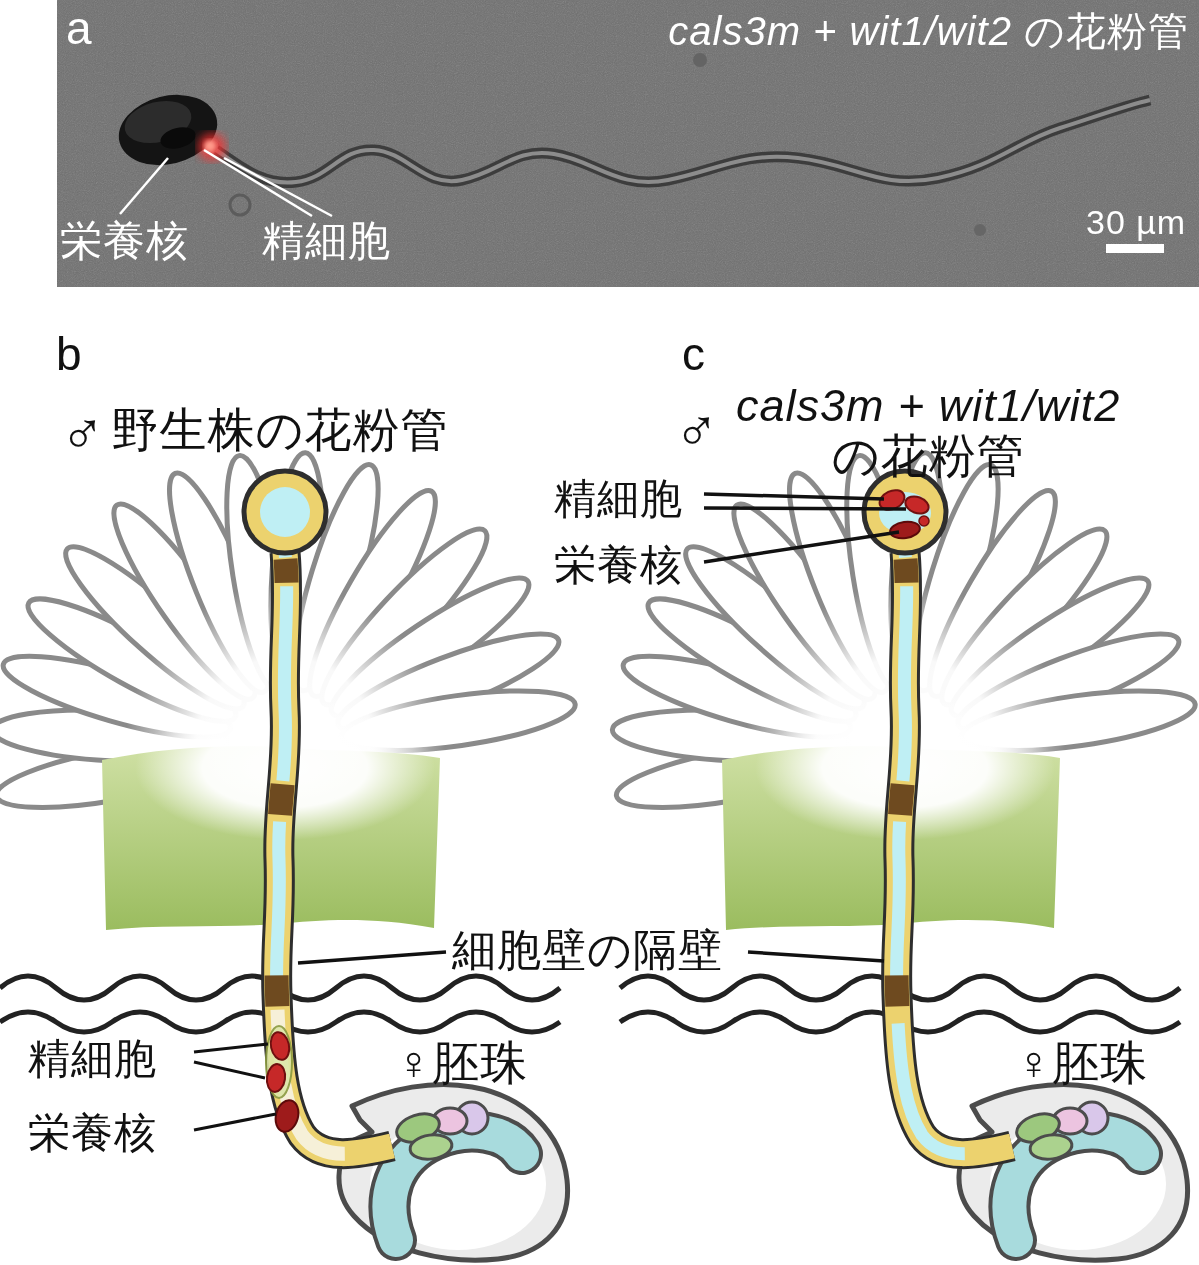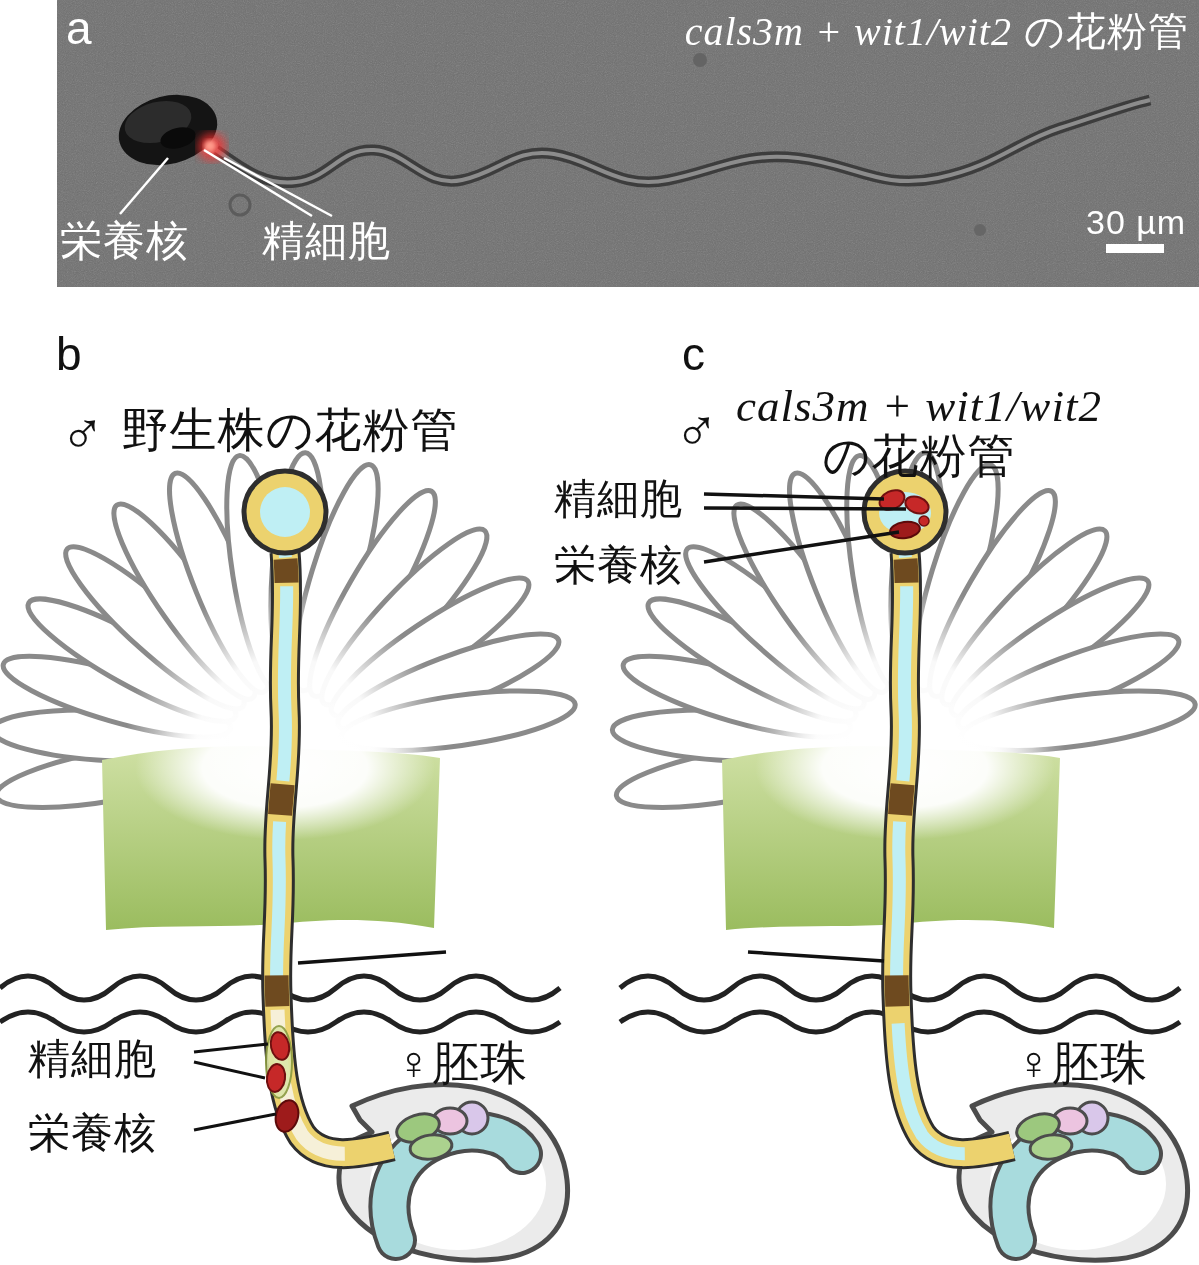--- a/index.html
+++ b/index.html
@@ -2,21 +2,21 @@
 <html><head>
 <meta charset="utf-8">
 <style>
   * { margin:0; padding:0; box-sizing:border-box; }
   html,body { width:1199px; height:1265px; background:#ffffff;
     font-family:"Liberation Sans","DejaVu Sans",sans-serif; }
   .fig { position:relative; width:1199px; height:1265px; overflow:hidden; background:#fff; }
   .art { position:absolute; left:0; top:0; }
   .txt { position:absolute; color:#111; line-height:1.08; white-space:nowrap; letter-spacing:1px; }
   .white { color:#fff; }
-  .it { font-style:italic;font-family:Liberation Serif, serif; }
+  .it { font-style:italic; }
   .title-col { text-align:center; }
 </style>
 </head>
 <body>
 
 <div class="fig">
 
 <svg class="art" width="1199" height="1265" viewBox="0 0 1199 1265" xmlns="http://www.w3.org/2000/svg" xmlns:xlink="http://www.w3.org/1999/xlink">
   <defs>
     <filter id="noise" x="0" y="0" width="100%" height="100%">
@@ -167,34 +167,35 @@
 
 <div class="txt white" style="left:66px;top:4px;font-size:46px">a</div>
 <div class="txt white" style="right:10px;top:10px;font-size:40px"><span class="it">cals3m + wit1/wit2</span><span> の花粉管</span></div>
 <div class="txt white" style="left:60px;top:218px;font-size:42px">栄養核</div>
 <div class="txt white" style="left:262px;top:218px;font-size:42px">精細胞</div>
 <div class="txt white" style="left:1086px;top:204px;font-size:34px">30 µm</div>
 
 <div class="txt" style="left:56px;top:330px;font-size:46px">b</div>
 <div class="txt" style="left:60px;top:402px">
   <span style="font-size:60px;vertical-align:-8px">♂</span>
-  <span style="font-size:47px;margin-left:10px">野生株の花粉管</span>
+  <span style="font-size:47px;">野生株の花粉管</span>
 </div>
 <div class="txt" style="left:28px;top:1036px;font-size:42px">精細胞</div>
 <div class="txt" style="left:28px;top:1110px;font-size:42px">栄養核</div>
 <div class="txt" style="left:396px;top:1038px;font-size:47px">♀胚珠</div>
 
 <div class="txt" style="left:682px;top:330px;font-size:46px">c</div>
 <div class="txt" style="left:674px;top:382px">
   <div style="display:flex;align-items:center;gap:16px">
     <span style="font-size:60px">♂</span>
     <div class="title-col">
       <div class="it" style="font-size:45px">cals3m + wit1/wit2</div>
       <div style="font-size:47px">の花粉管</div>
     </div>
   </div>
 </div>
 <div class="txt" style="left:554px;top:476px;font-size:42px">精細胞</div>
 <div class="txt" style="left:554px;top:542px;font-size:42px">栄養核</div>
 <div class="txt" style="left:1016px;top:1038px;font-size:47px">♀胚珠</div>
 
+<div class="txt" style="left:452px;top:926px;font-size:44px">細胞壁の隔壁</div>
 
 </div>
 
 </body></html>

